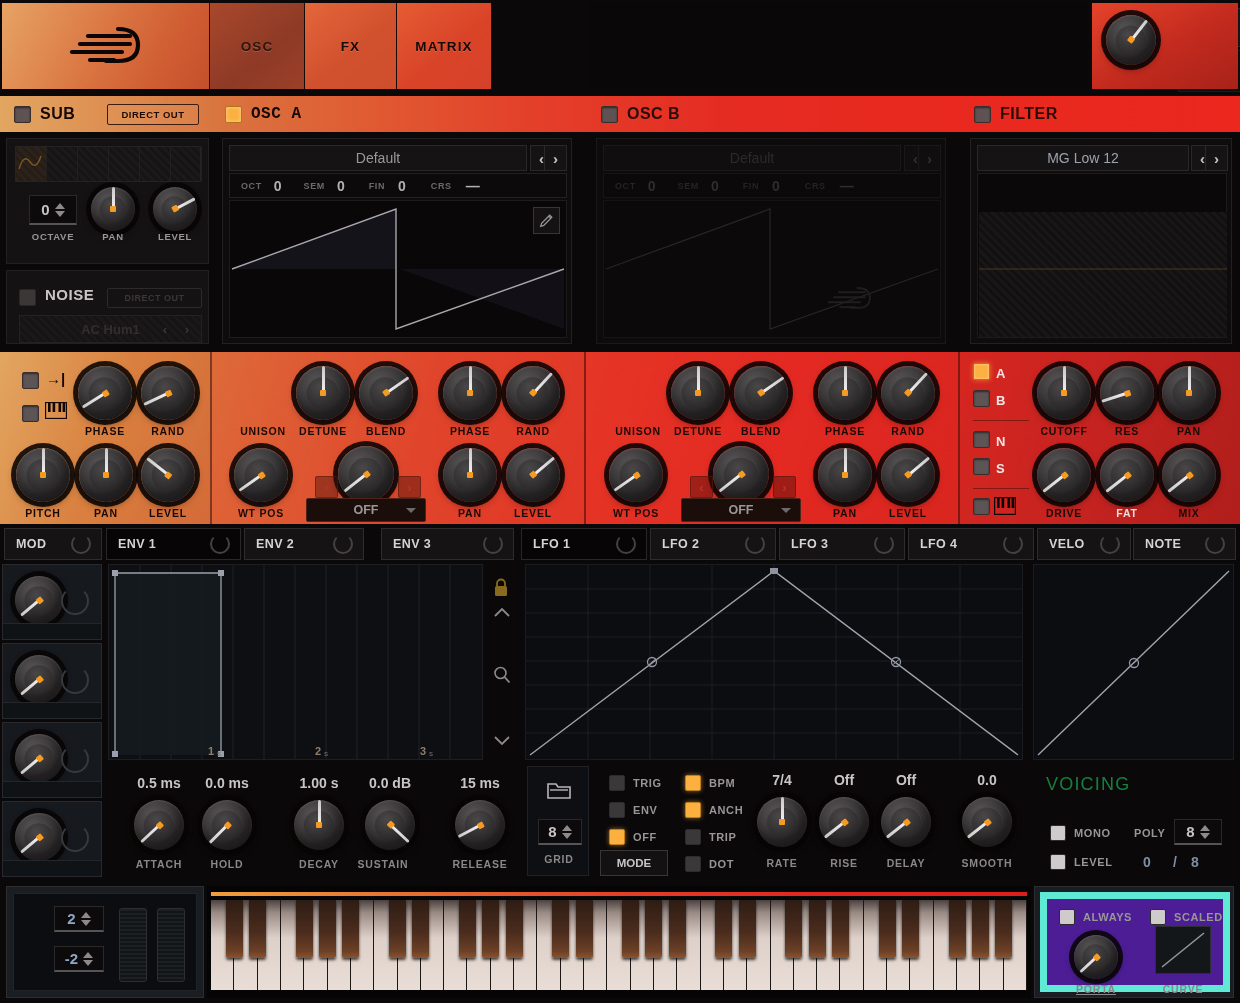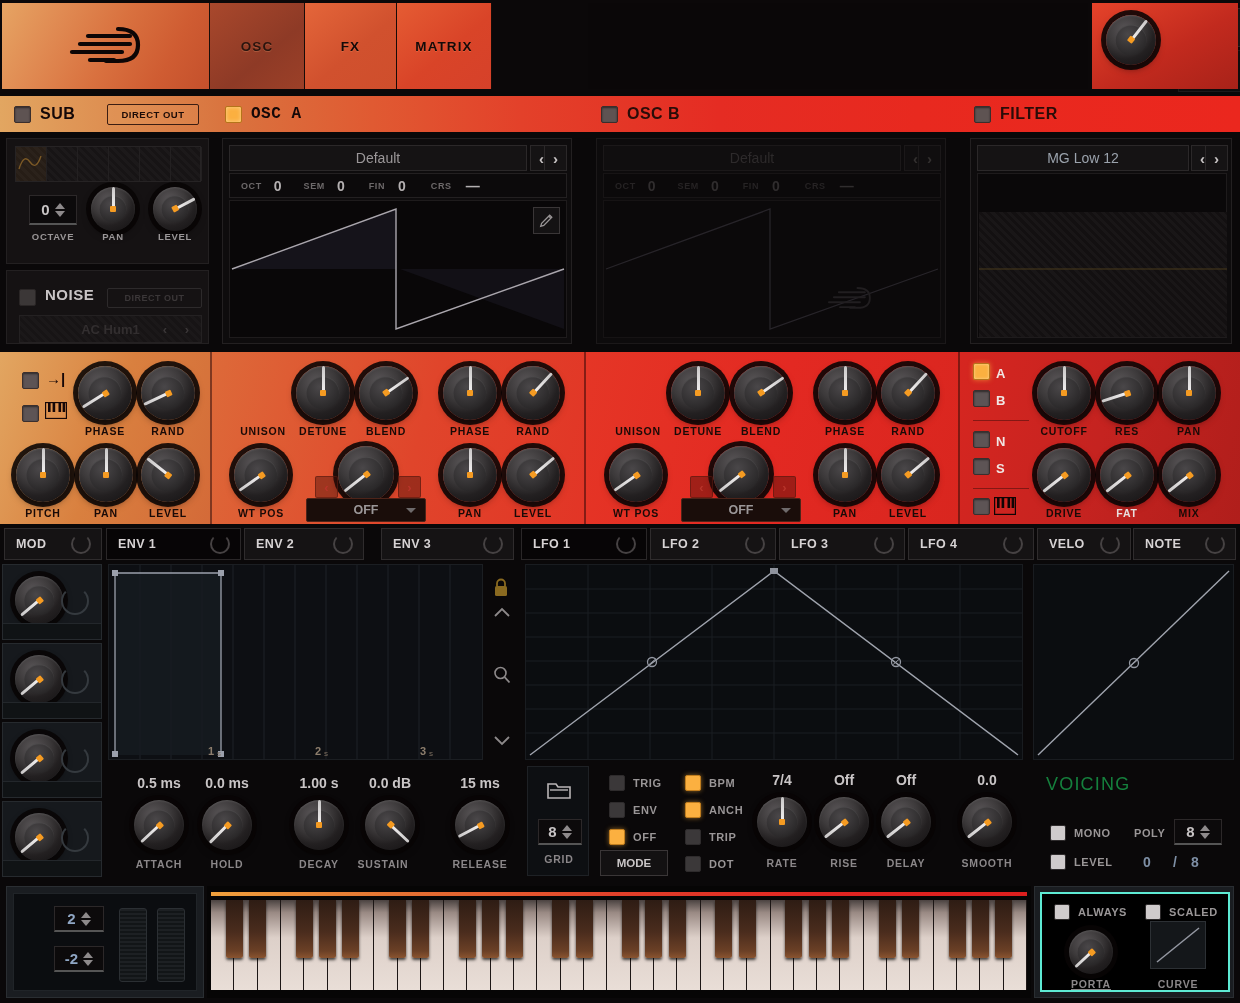--- a/index.html
+++ b/index.html
@@ -185,21 +185,21 @@
       background-image:repeating-linear-gradient(to bottom,#1d2023 0 2px,#121517 2px 4px);}
   .kbd { position:absolute; left:207px; top:886px; width:824px; height:112px; background:#060505; }
   .kbd-strip { position:absolute; left:4px; top:6px; width:816px; height:4px;
       background:linear-gradient(90deg,#f0a03c,#e57433 22%,#e2402a 50%,#e02522 75%,#dc1f1e);}
   .wkey { position:absolute; top:14px; height:90px; background:linear-gradient(to bottom,#4b4341 0%,#9a8a84 14%,#ddd0c9 42%,#e9ded7 100%);
       border-right:1px solid #1c1615; cursor:pointer;}
   .bkey { position:absolute; top:14px; height:58px; width:17px; z-index:4; cursor:pointer;
       background:linear-gradient(to bottom,#2e1c14 0%,#4a2c1d 55%,#6b4026 88%,#8a5430 100%); border-radius:0 0 2px 2px;
       box-shadow:0 2px 3px rgba(0,0,0,.7);}
   .porta-panel { position:absolute; left:1034px; top:886px; width:200px; height:112px; background:#1a1d21; border:1px solid #2a2e32;}
-  .porta-inner { position:absolute; left:5px; top:5px; width:190px; height:100px; background:#000000; border:2px solid #5eead4;}
+  .porta-inner { position:absolute; left:5px; top:5px; width:190px; height:100px; background:#4c1d95; border:7px solid #5eead4;}
   .curve-box { position:absolute; left:108px; top:27px; width:56px; height:48px; background:#14171a; border:1px solid #2c3034;}
 </style>
 </head>
 <body>
 
 <div class="app">
 
   <div class="topbar">
     <div class="logo-tab">
       <svg class="logo-svg" viewBox="0 0 100 50">

